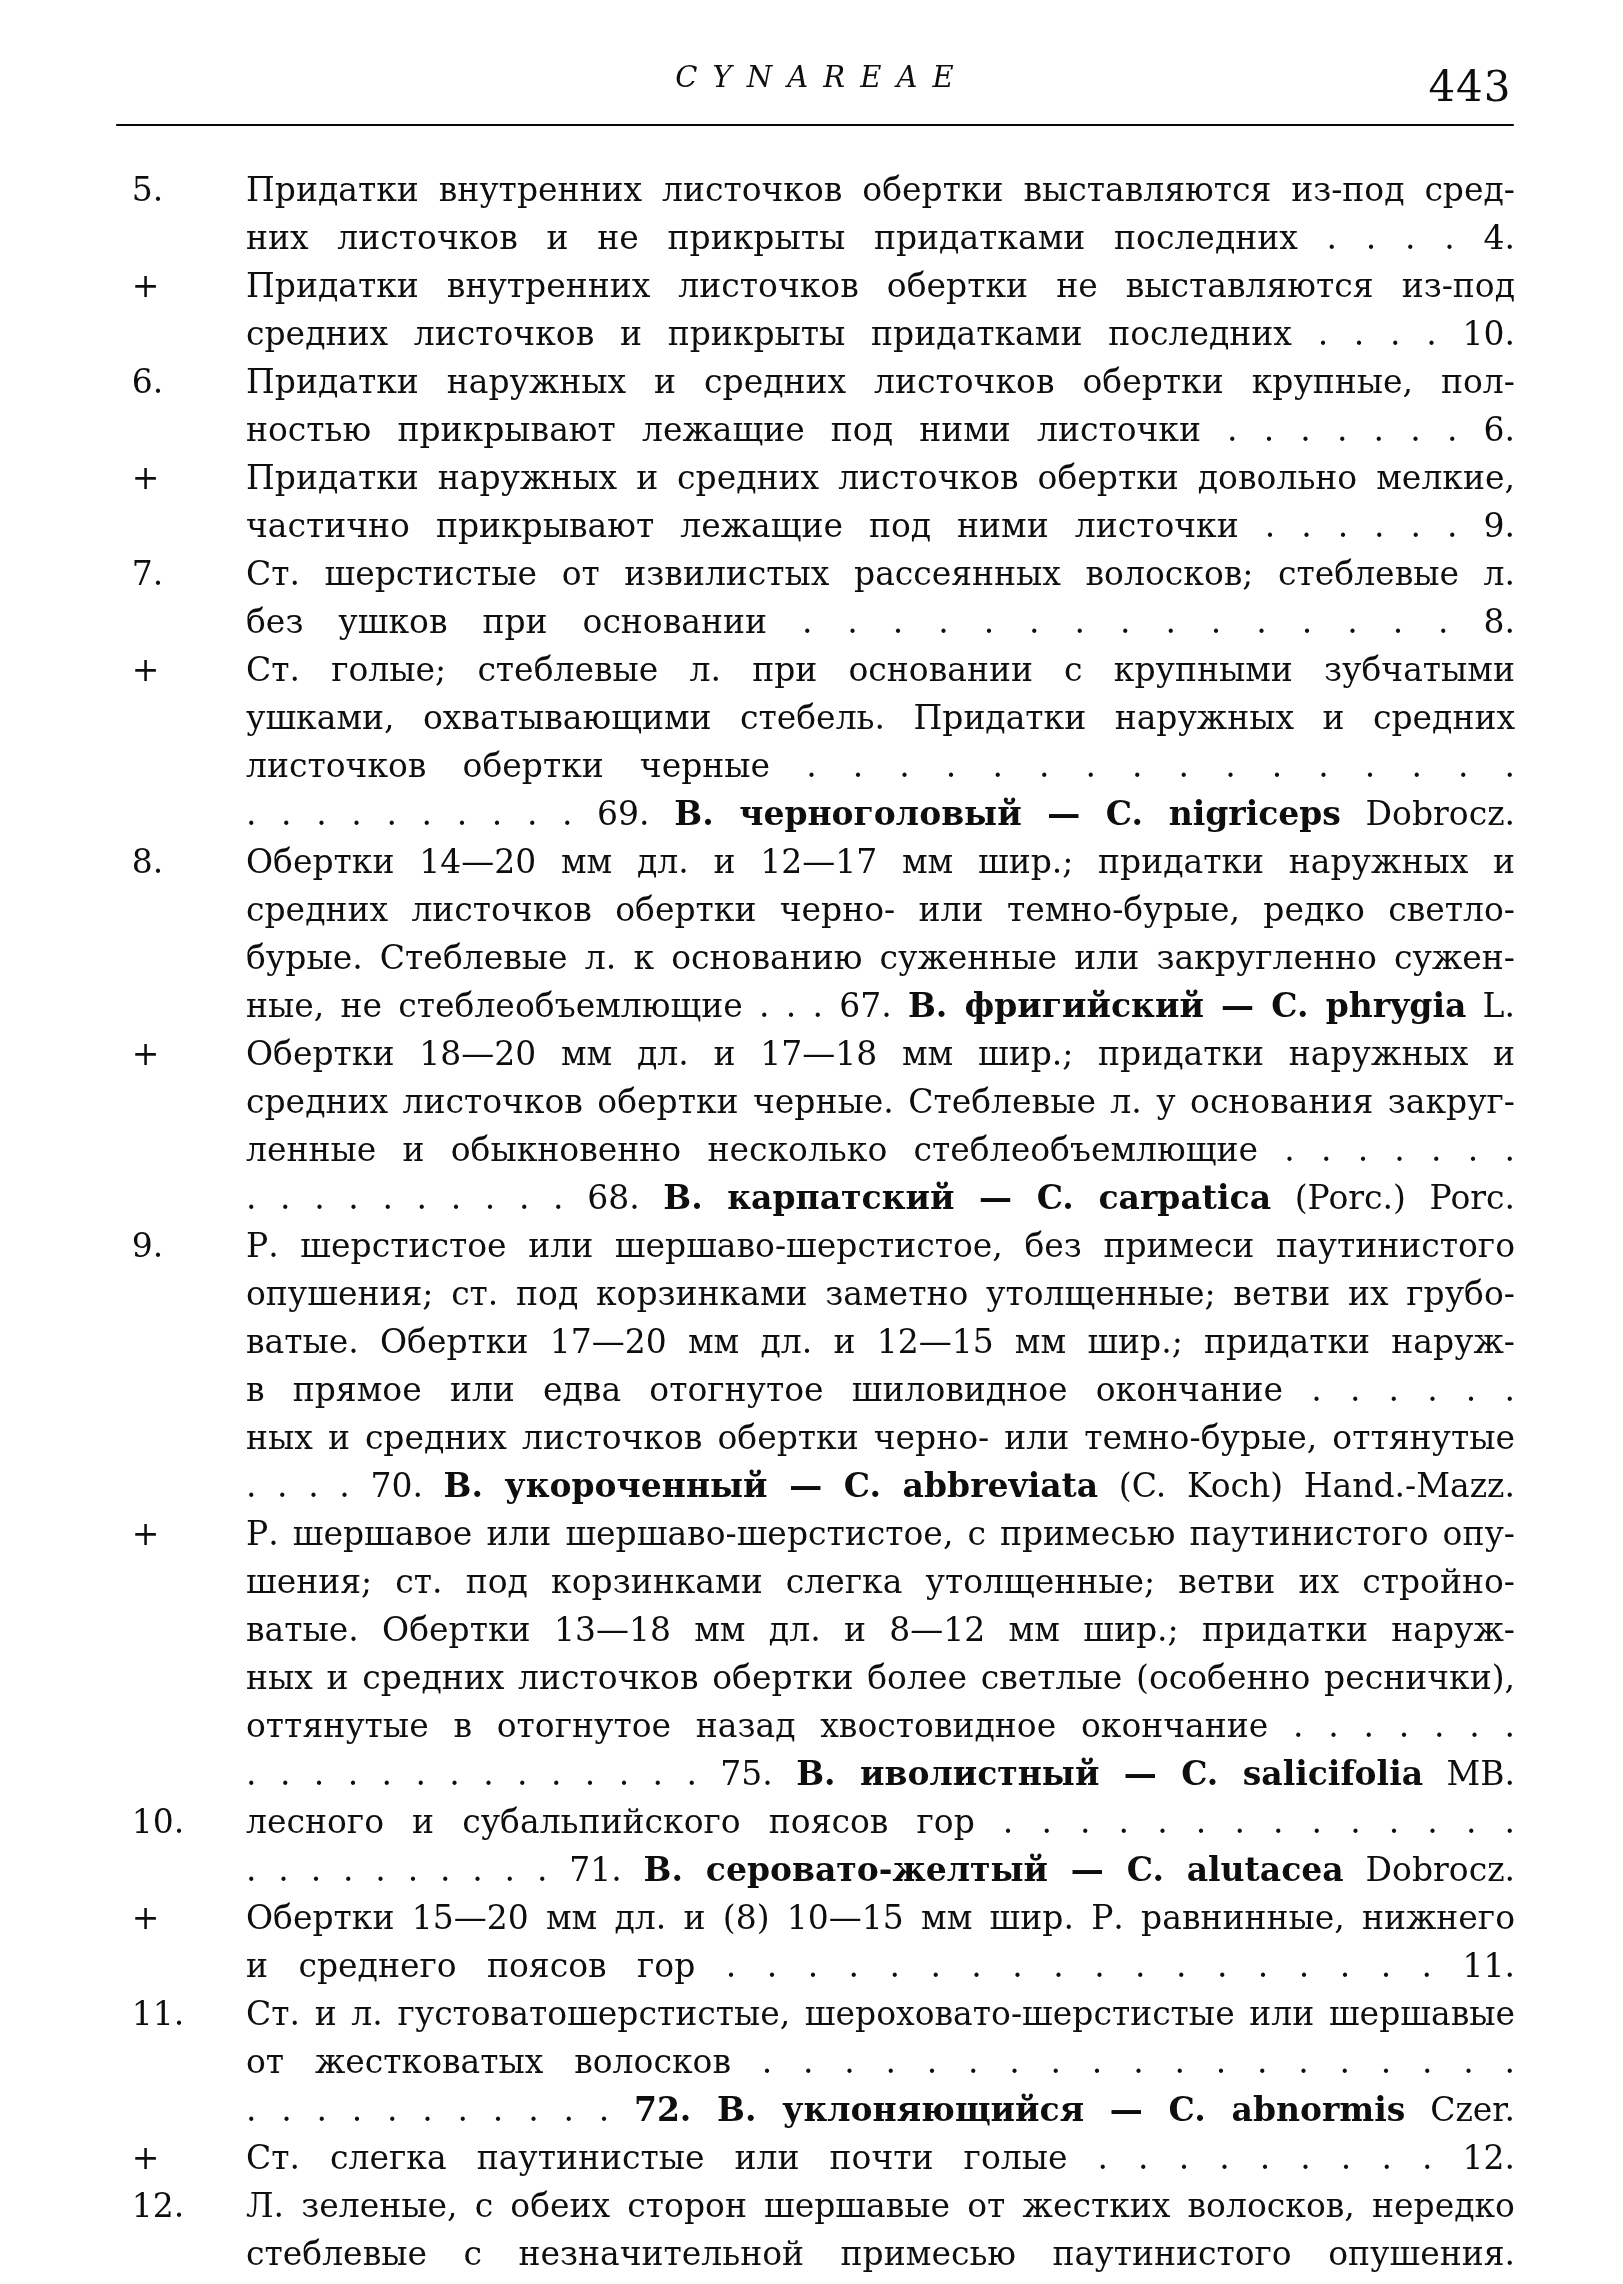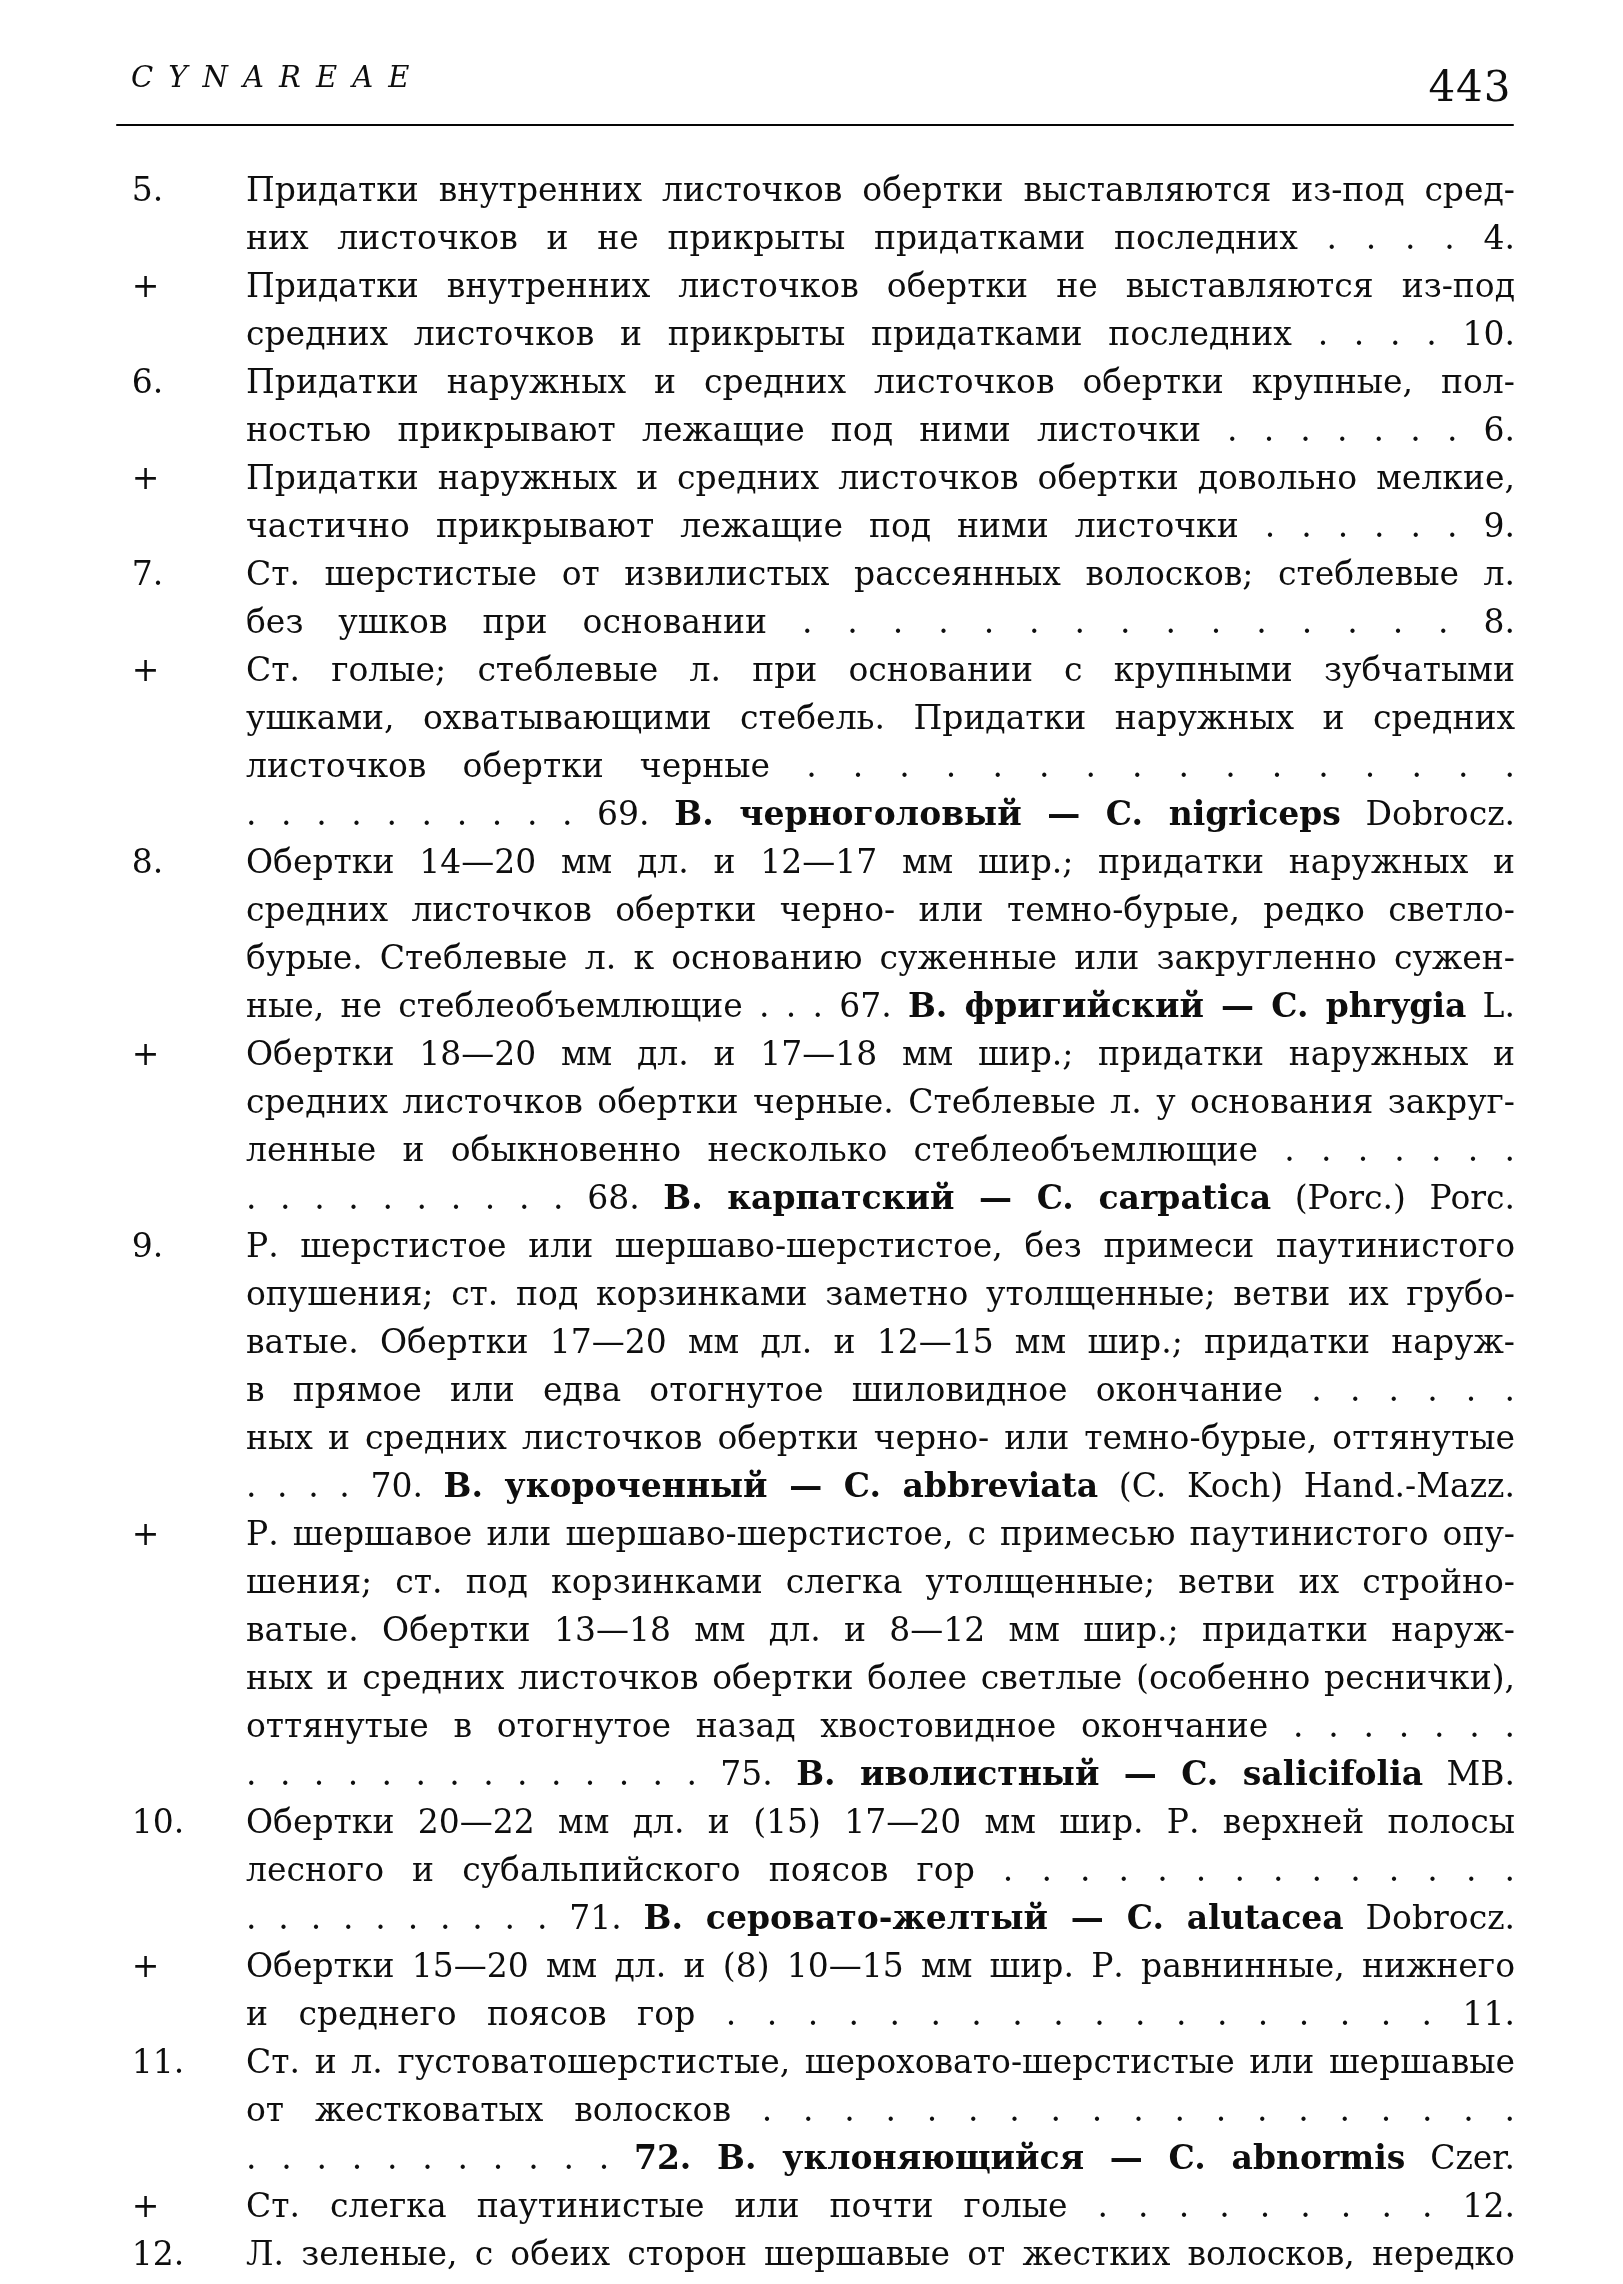--- a/index.html
+++ b/index.html
@@ -9,21 +9,21 @@
     background:#ffffff;
     color:#0e0e0e;
     font-family:"DejaVu Serif","Liberation Serif",serif;
     overflow:hidden;
   }
   .header{
     position:absolute;top:54px;left:116px;right:110px;height:55px;
   }
   .running-head{
     position:absolute;left:0;right:0;top:5.5px;
-    text-align:left;
+    text-align:center;
     font-style:italic;
     font-size:29px;
     letter-spacing:0.52em;
     text-indent:0.52em;
     white-space:nowrap;
   }
   .page-number{
     position:absolute;right:1.8px;top:8px;
     font-size:42px;
     letter-spacing:0.02em;
@@ -143,21 +143,20 @@
           <div class="line"><span>шения; ст. под корзинками слегка утолщенные; ветви их стройно-</span></div>
           <div class="line"><span>ватые. Обертки 13—18 мм дл. и 8—12 мм шир.; придатки наруж-</span></div>
           <div class="line"><span>ных и средних листочков обертки более светлые (особенно реснички),</span></div>
           <div class="line"><span>оттянутые в отогнутое назад хвостовидное окончание . . . . . . .</span></div>
           <div class="line"><span>. . . . . . . . . . . . . . 75. </span><span class="bold">В. иволистный — C. salicifolia</span><span> MB.</span></div>
         </div>
       </div>
       <div class="entry">
         <span class="lab">10.</span>
         <div class="lines">
-          <div class="line"><span>Обертки 20—22 мм дл. и (15) 17—20 мм шир. Р. верхней полосы</span></div>
           <div class="line"><span>лесного и субальпийского поясов гор . . . . . . . . . . . . . .</span></div>
           <div class="line"><span>. . . . . . . . . . 71. </span><span class="bold">В. серовато-желтый — C. alutacea</span><span> Dobrocz.</span></div>
         </div>
       </div>
       <div class="entry">
         <span class="lab">+</span>
         <div class="lines">
           <div class="line"><span>Обертки 15—20 мм дл. и (8) 10—15 мм шир. Р. равнинные, нижнего</span></div>
           <div class="line"><span>и среднего поясов гор . . . . . . . . . . . . . . . . . . 11.</span></div>
         </div>

